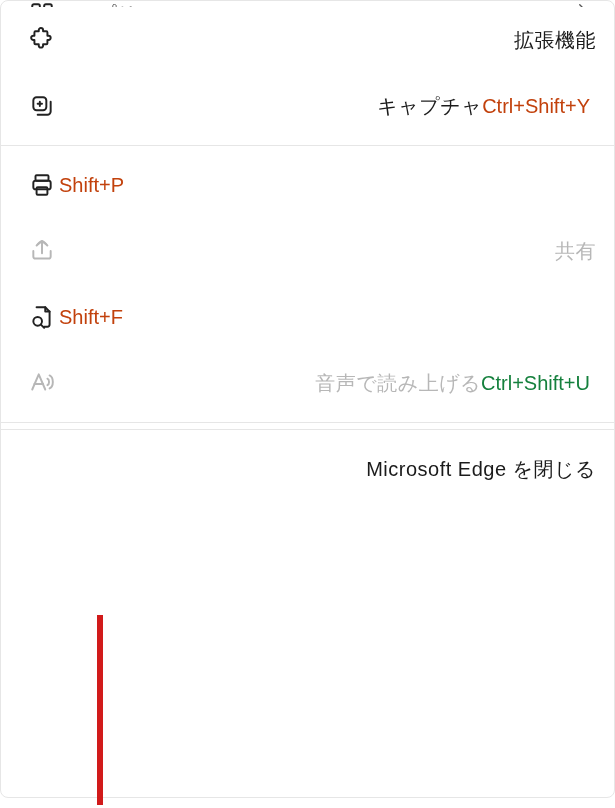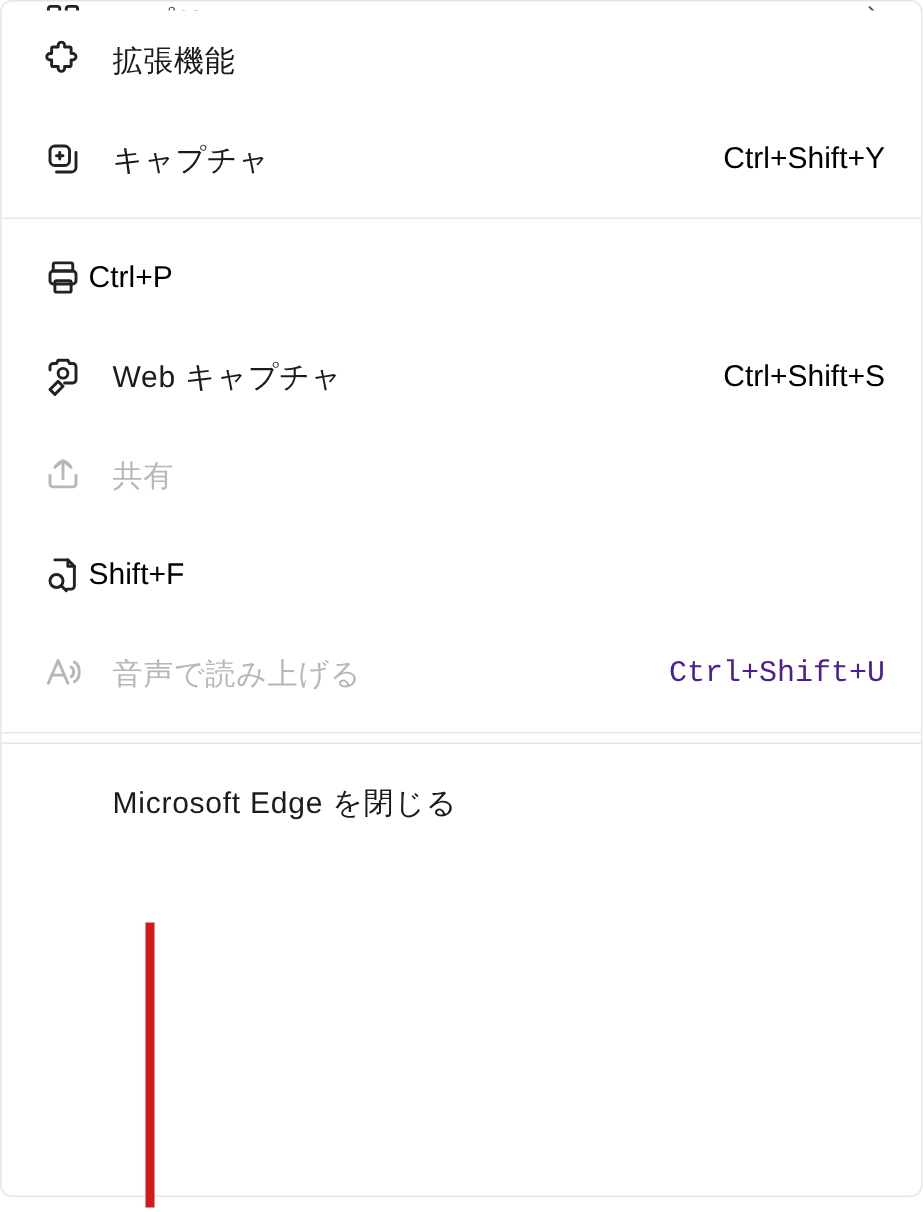--- a/index.html
+++ b/index.html
@@ -19,47 +19,47 @@
     padding-top: 0;
   }
   .item {
     display: flex;
     align-items: center;
     height: 60px;
     padding: 0 18px 0 24px;
     cursor: pointer;
     user-select: none;
   }
-  .item.tall { height: 66px; }
+  .item.tall { height: 66px; text-align: right; }
   .item .icon-slot {
     width: 34px;
     display: flex;
     justify-content: center;
     align-items: center;
     flex-shrink: 0;
   }
   .item .label {
     flex: 1;
     padding-left: 16px;
     font-size: 20px;
     letter-spacing: 0.5px;
   }
   .item .shortcut {
     font-size: 20px;
-    color: #000000;
+    color: #c2410c;
     padding-right: 6px;
   }
   .item .chevron-slot {
     width: 28px;
     display: flex;
     justify-content: center;
     align-items: center;
   }
-  .item.disabled { color: #b7b7b7; cursor: default; font-family: Liberation Mono, monospace; }
-  .item.disabled .shortcut { color: #4c1d95; }
+  .item.disabled { color: #b7b7b7; cursor: default; }
+  .item.disabled .shortcut { color: #15803d; }
   .item.disabled svg { stroke: #b7b7b7; fill: none; }
   .separator {
     height: 1px;
     background: #e6e6e6;
     margin: 6px 0;
   }
   svg { display: block; }
   .icon-stroke { stroke: #222; stroke-width: 1.8; fill: none; stroke-linecap: round; stroke-linejoin: round; }
   .annot {
     position: absolute;
@@ -116,34 +116,23 @@
   <div class="separator"></div>
 
   <div class="item tall">
     <span class="icon-slot">
       <svg width="26" height="26" viewBox="0 0 24 24" class="icon-stroke">
         <rect x="6" y="3" width="12" height="5" rx="1"></rect>
         <rect x="4" y="8" width="16" height="8" rx="2"></rect>
         <rect x="7" y="14" width="10" height="7" rx="1"></rect>
       </svg>
     </span>
-    <span class="shortcut">Ctrl+P</span>
+    <span class="shortcut">Shift+P</span>
   </div>
 
-  <div class="item tall">
-    <span class="icon-slot">
-      <svg width="26" height="26" viewBox="0 0 24 24" class="icon-stroke">
-        <path d="M4 8V6a2 2 0 0 1 2-2h2l1-2h6l1 2h2a2 2 0 0 1 2 2v8a2 2 0 0 1-2 2h-5"></path>
-        <circle cx="12" cy="10" r="3"></circle>
-        <path d="M4 20l5-5 3 3-5 5z"></path>
-      </svg>
-    </span>
-    <span class="label">Web キャプチャ</span>
-    <span class="shortcut">Ctrl+Shift+S</span>
-  </div>
 
   <div class="item tall disabled">
     <span class="icon-slot">
       <svg width="26" height="26" viewBox="0 0 24 24" class="icon-stroke">
         <path d="M4 12v5a2 2 0 0 0 2 2h12a2 2 0 0 0 2-2v-5"></path>
         <path d="M12 3v11"></path>
         <path d="M7 7c3-4 5-4 5-4s2 0 5 4" fill="none"></path>
         <path d="M8 6l4-3 4 3"></path>
       </svg>
     </span>

